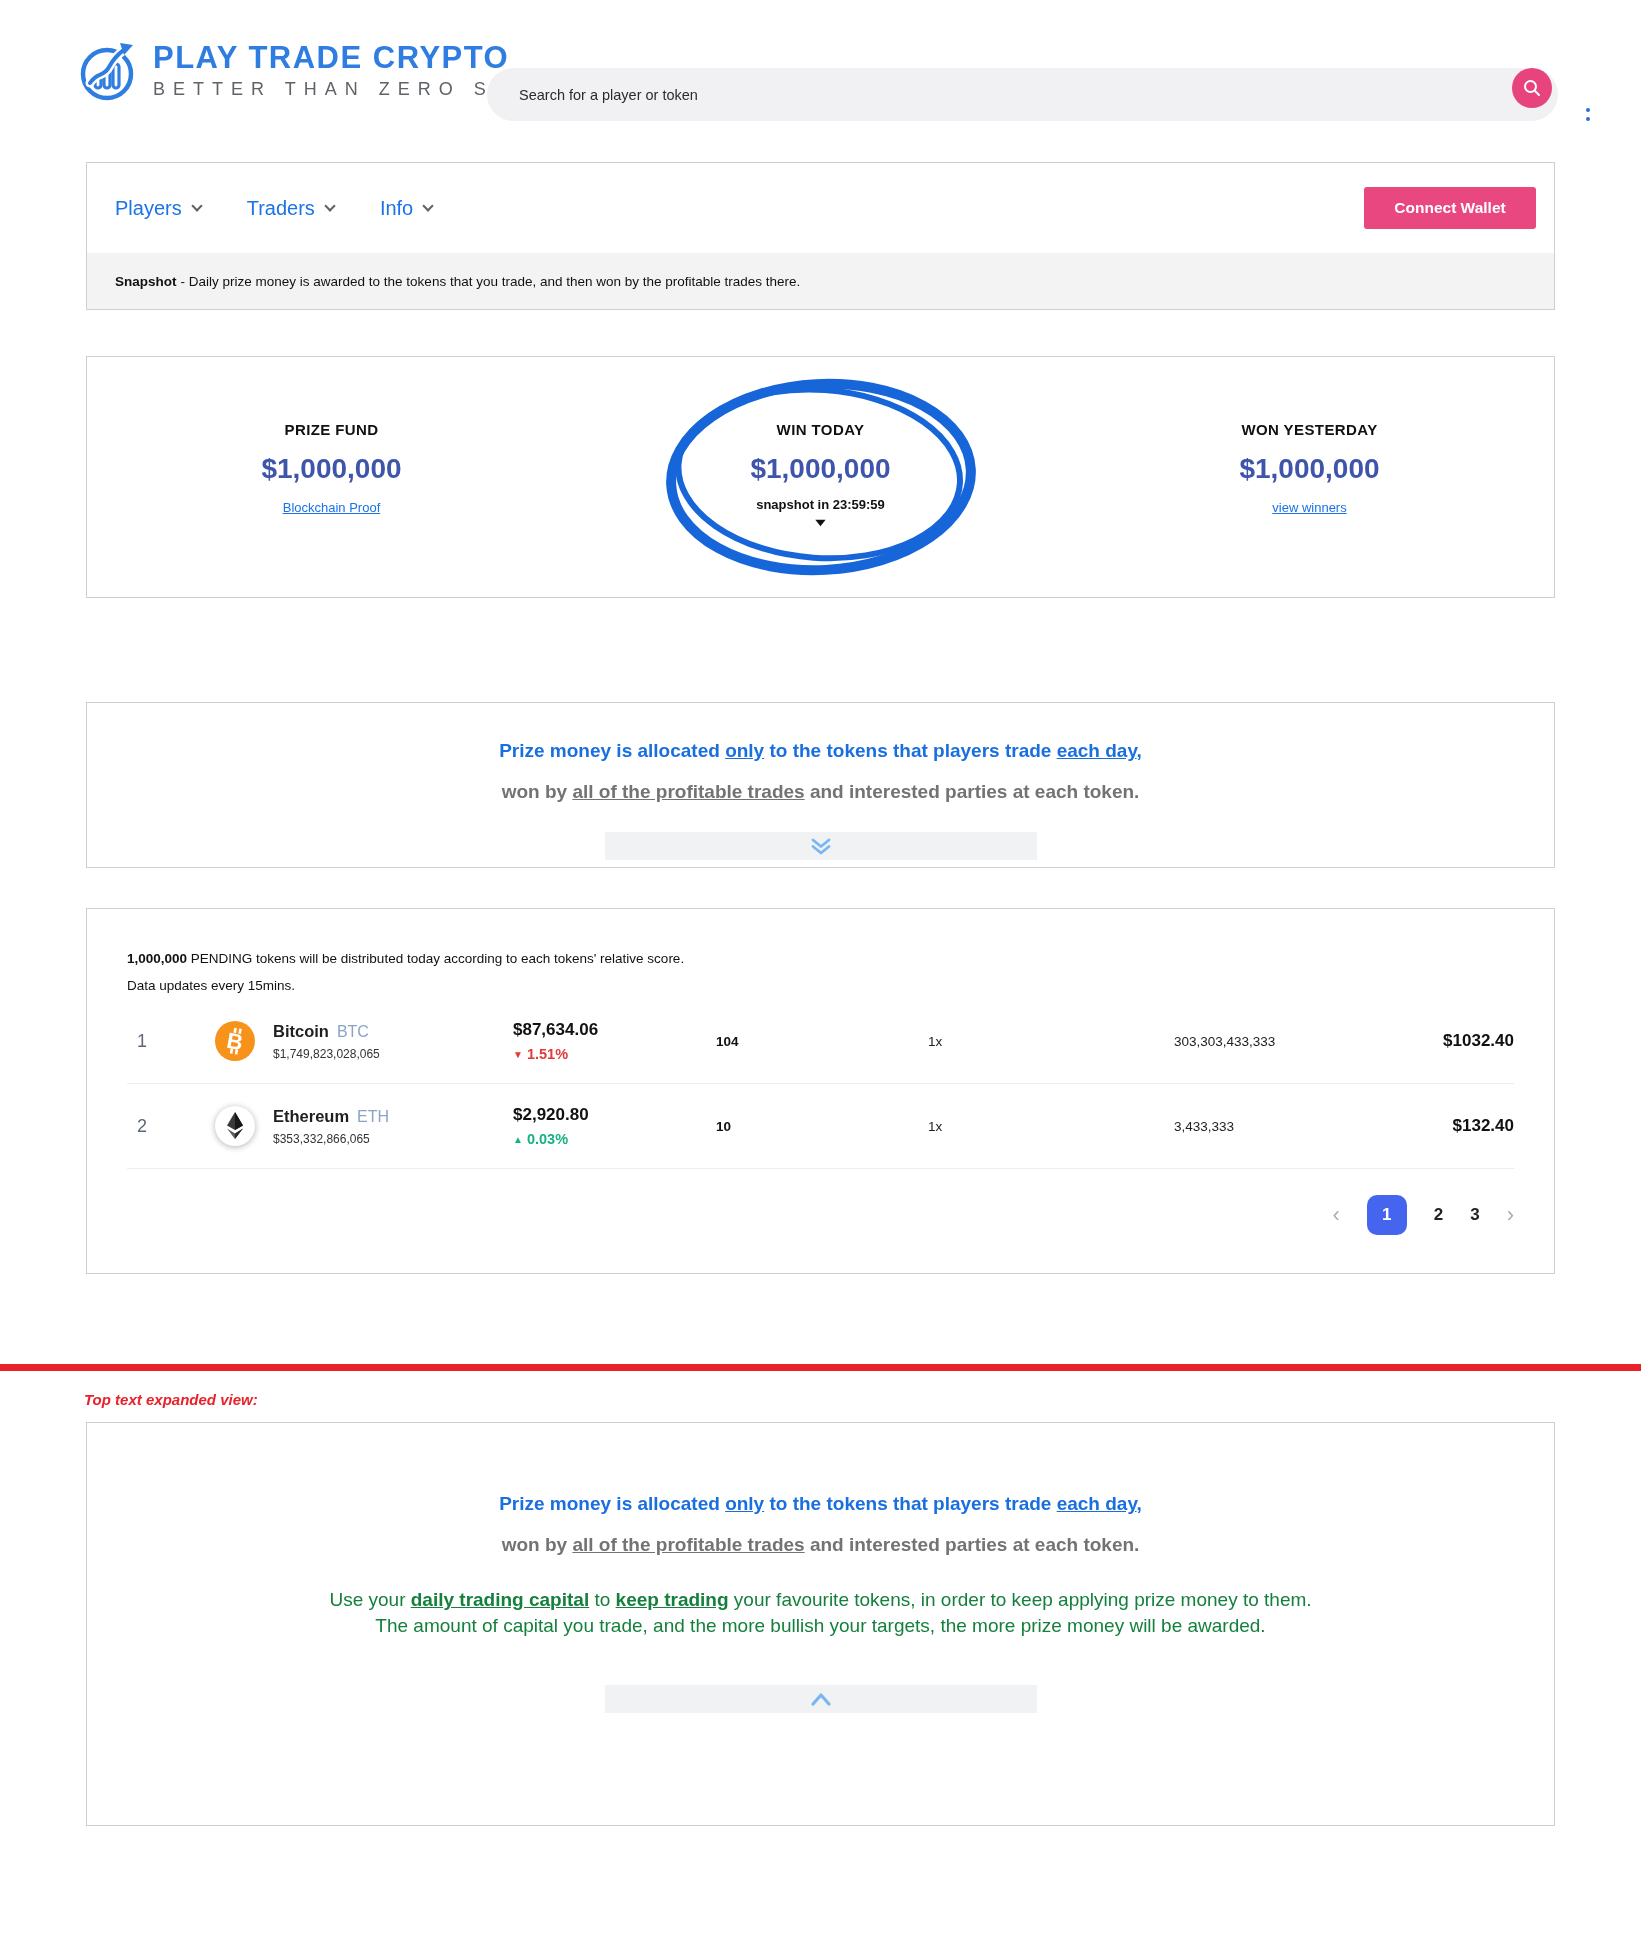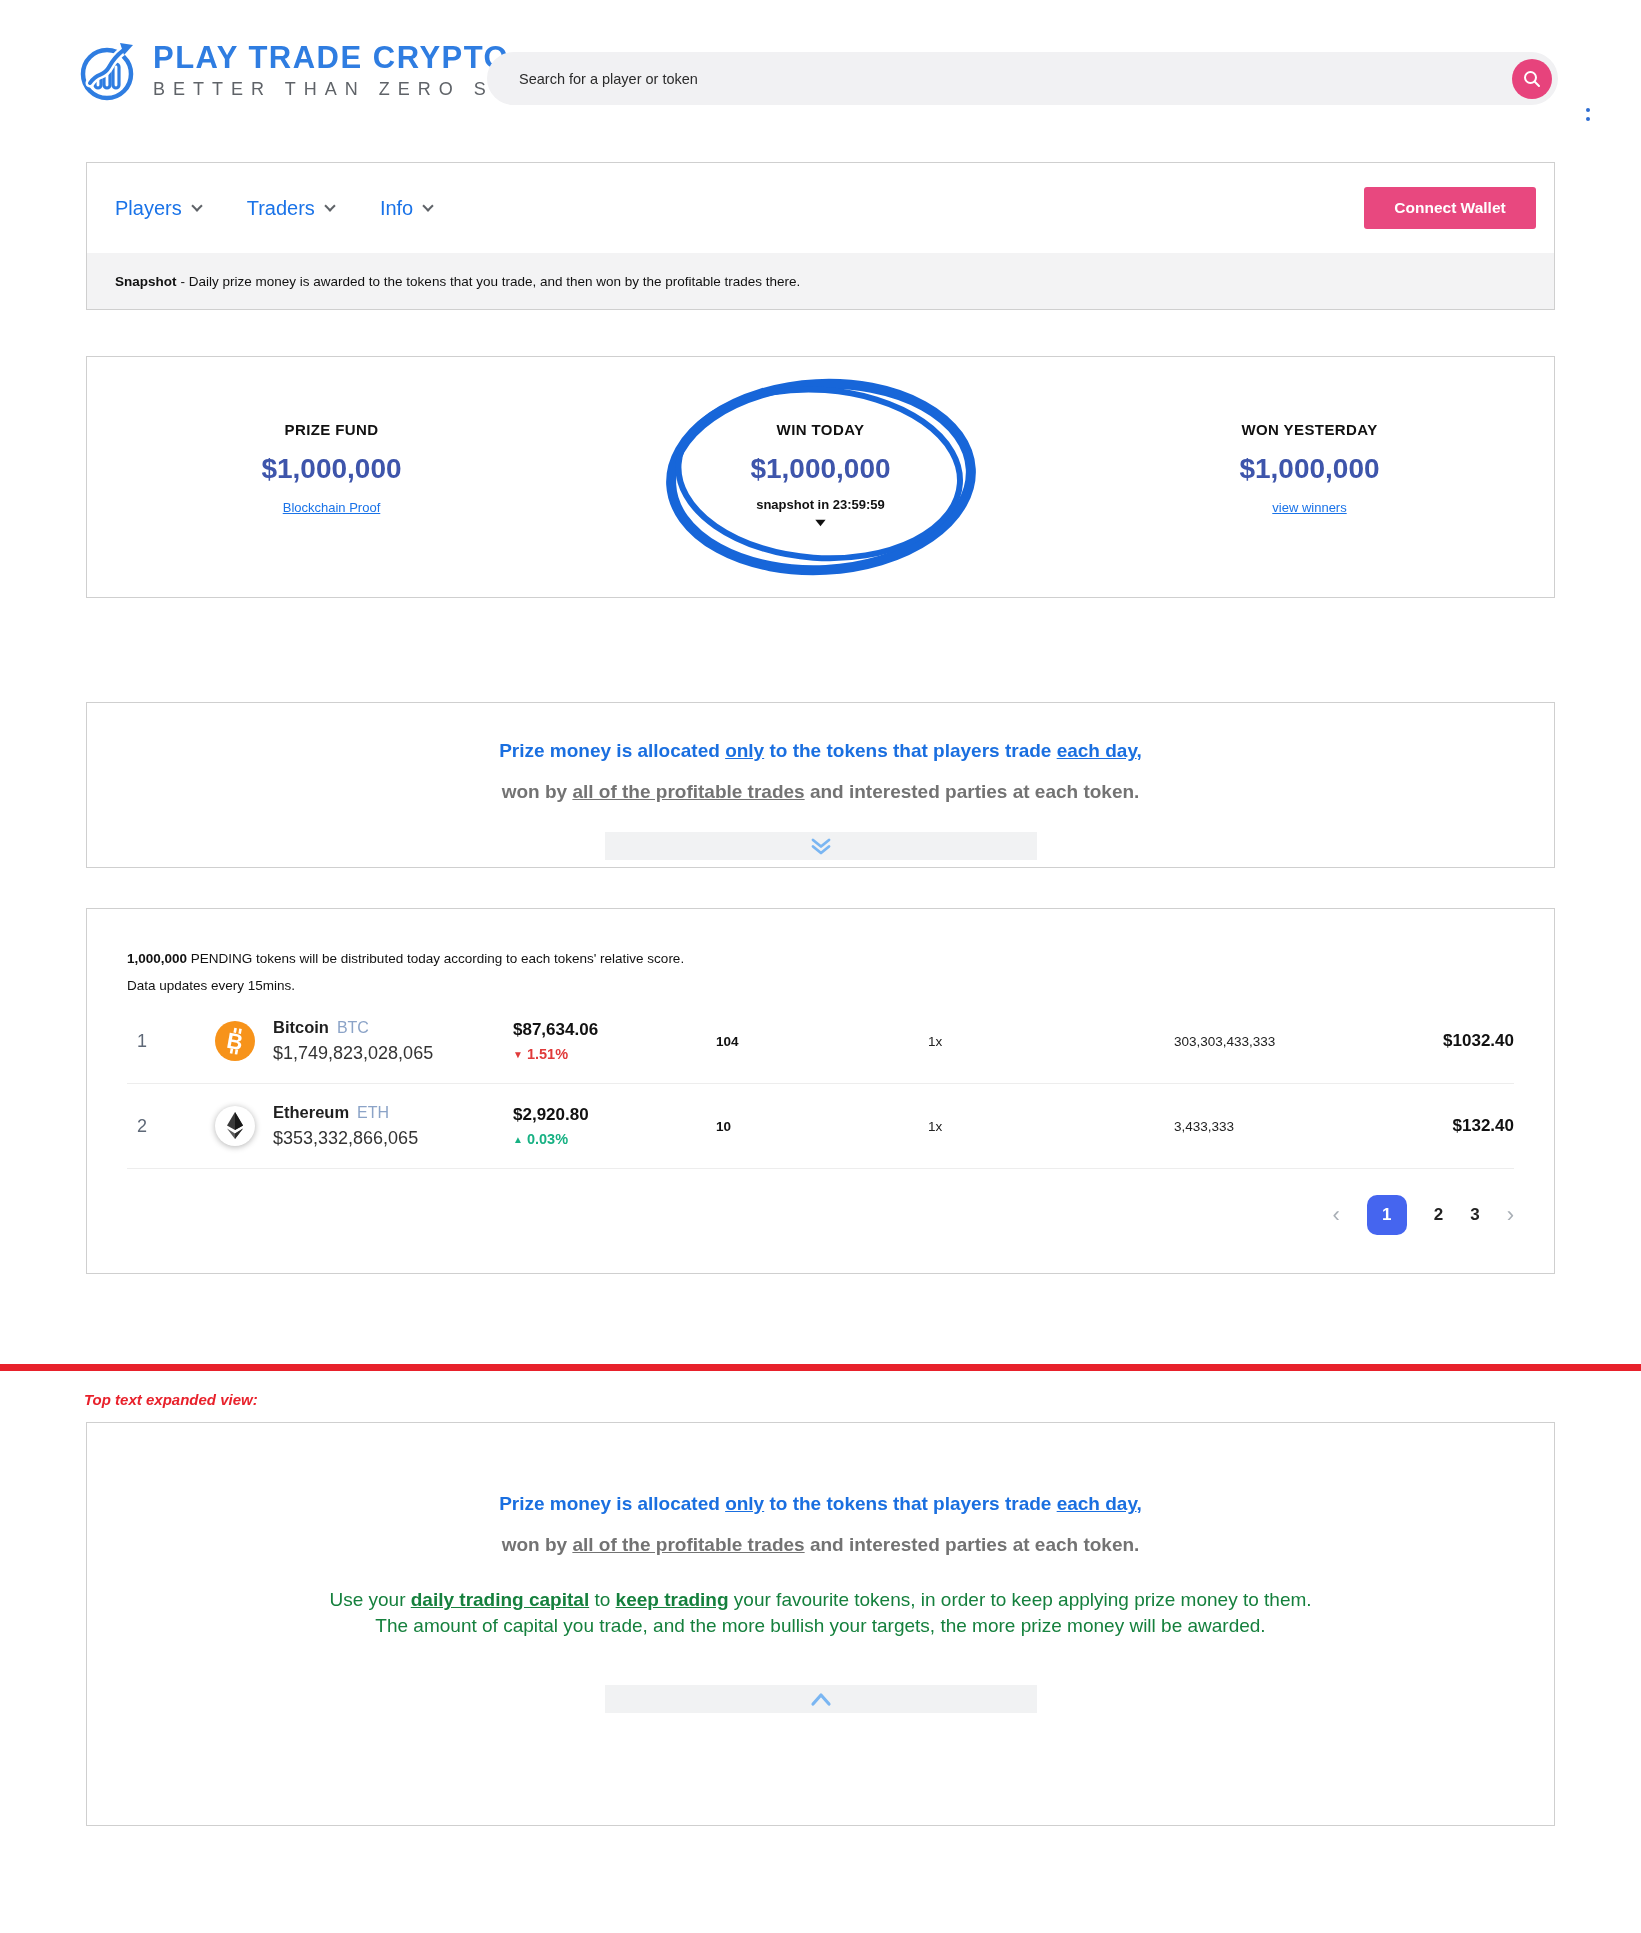--- a/index.html
+++ b/index.html
@@ -4,21 +4,21 @@
 <style>
   * { margin:0; padding:0; box-sizing:border-box; }
   body { background:#fff; font-family:"Liberation Sans", sans-serif; }
   .page { width:1641px; height:1933px; position:relative; background:#fff; overflow:hidden; }
 
   
   .hdr { position:relative; height:162px; }
   .logo { position:absolute; left:75px; top:38px; display:flex; align-items:center; gap:14px; cursor:pointer; }
   .logo-title { font-size:31px; font-weight:bold; color:#2f7de1; letter-spacing:1.5px; }
   .logo-tag { font-size:18px; color:#5f6368; letter-spacing:8px; margin-top:3px; }
-  .search { position:absolute; left:487px; top:52px; width:1071px; height:53px; background:#f1f1f3; border-radius:27px; display:flex; align-items:center; }
+  .search { position:absolute; left:487px; top:68px; width:1071px; height:53px; background:#f1f1f3; border-radius:27px; display:flex; }
   .search-input { flex:1; height:100%; background:transparent; border:none; outline:none; padding-left:32px; font-size:14.5px; color:#202124; font-family:"Liberation Sans", sans-serif; }
   .search-input::placeholder { color:#2b2b2b; opacity:1; }
   .search-btn { width:40px; height:40px; border-radius:50%; background:#e7437c; border:none; margin-right:6px; display:flex; align-items:center; justify-content:center; cursor:pointer; flex:0 0 auto; }
   .dots { position:absolute; left:1586px; top:108px; display:flex; flex-direction:column; gap:5px; }
   .dots i { width:4px; height:4px; border-radius:50%; background:#2e6dd2; display:block; }
 
   
   .box { margin:0 86px; border:1px solid #cfcfcf; background:#fff; }
   .nav-row { height:90px; display:flex; align-items:center; padding-left:28px; }
   .nav-item { display:flex; align-items:center; gap:11px; color:#1a73e8; font-size:20px; margin-right:46px; cursor:pointer; }
@@ -54,21 +54,21 @@
   .th:last-child { text-align:right; }
   .trow { height:85px; border-bottom:1px solid #ededed; }
   .rank { font-size:18px; color:#5e6877; padding-left:10px; }
   .tok { display:flex; align-items:center; }
   .coin { width:40px; height:40px; border-radius:50%; display:flex; align-items:center; justify-content:center; flex:0 0 auto; }
   .coin.btc { background:#f7931a; }
   .coin.eth { background:#fff; box-shadow:0 1px 6px rgba(0,0,0,.3); }
   .tok-info { margin-left:18px; }
   .tok-name { font-size:16.5px; font-weight:bold; color:#1f1f1f; }
   .tok-sym { font-size:16px; font-weight:normal; color:#8ba3c7; margin-left:8px;margin-top:8px; }
-  .tok-cap { font-size:18px; color:#333; margin-top:6px; }
+  .tok-cap { font-size:12px; color:#333; margin-top:6px; }
   .price { font-size:17px; font-weight:600; color:#111; }
   .change { margin-top:6px; font-size:14.5px; font-weight:bold; display:flex; align-items:center; gap:4px; }
   .change .arr { font-size:10px; }
   .down { color:#e03a3a; } .up { color:#17b183; }
   .cell-sm { font-size:13.5px; color:#222; }
   .cell-b { font-size:13.5px; font-weight:bold; color:#111; }
   .pending { font-size:17px; font-weight:bold; color:#111; text-align:right; }
   .pagination { margin-top:26px; display:flex; justify-content:flex-end; align-items:center; gap:27px; }
   .pg-nav { font-size:22px; color:#a9afb6; cursor:pointer; line-height:1; }
   .pg { font-size:17px; font-weight:bold; color:#222; cursor:pointer; }

